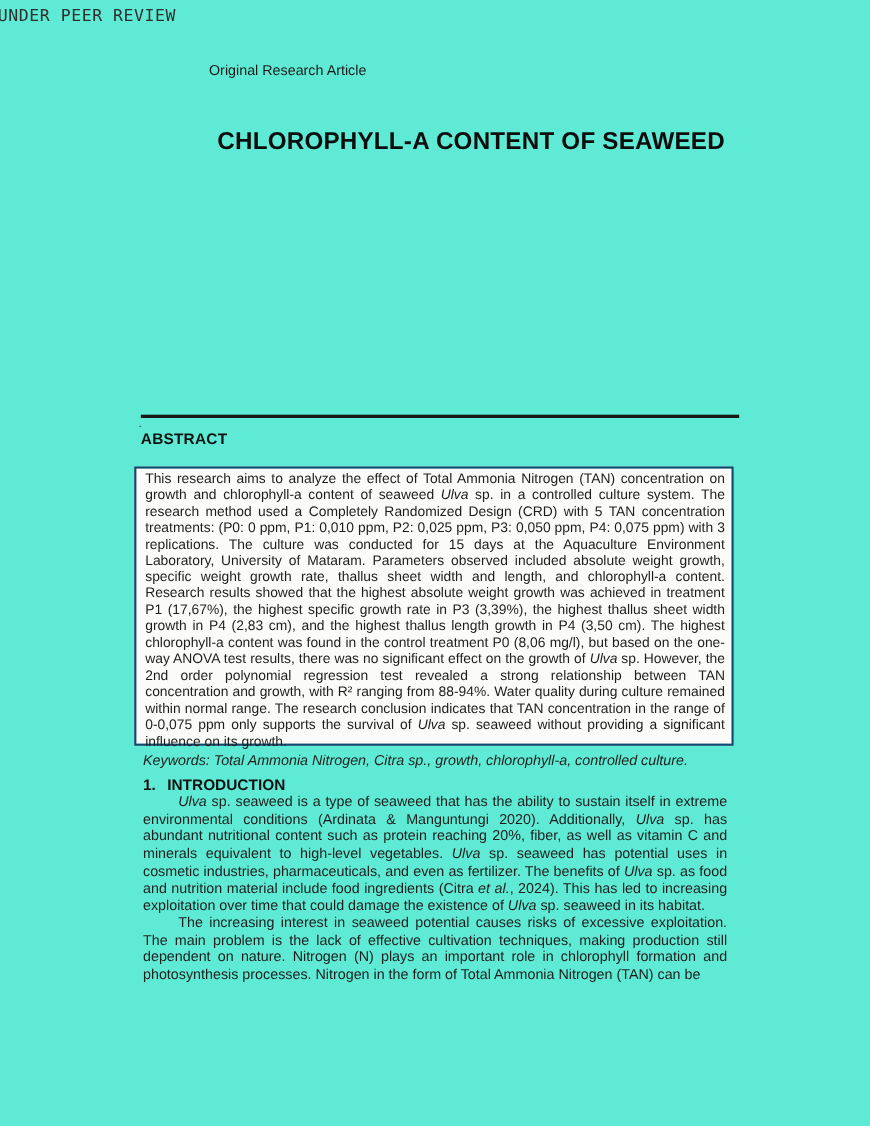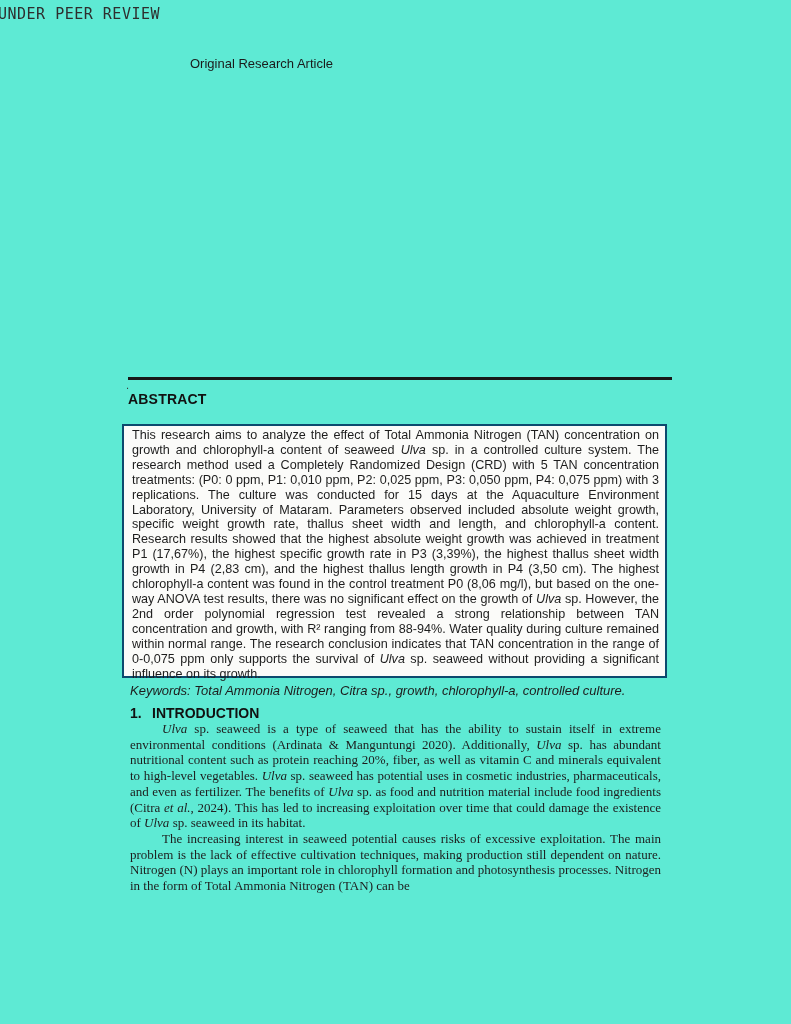--- a/index.html
+++ b/index.html
@@ -48,37 +48,38 @@
   }
   .keywords {
     position:absolute; left:130px; top:683px; margin:0;
     font-style:italic; font-size:13px; color:#1d1d1d; white-space:nowrap;
   }
   .section-heading {
     position:absolute; left:130px; top:705px;
     font-size:14px; font-weight:bold; color:#111;
   }
   .sec-num { display:inline-block; width:22px; }
-  .intro-body { position:absolute; left:130px; top:721px; width:531px;font-family:Liberation Serif, serif; }
+  .intro-body { position:absolute; left:130px; top:721px; width:531px; }
   .para {
     margin:0; font-size:13px; line-height:15.7px;
     text-align:justify; text-indent:32px; color:#1d1d1d;
   }
   .para i, .abstract-text i { font-style:italic; }
 </style>
 </head>
 <body>
 
 <div class="page">
 
   <div class="banner">UNDER PEER REVIEW</div>
 
   <div class="article-type">Original Research Article</div>
 
   <h1 class="title">
+    <span class="tline">CHLOROPHYLL-A CONTENT OF SEAWEED</span>
   </h1>
 
   <div class="rule"></div>
 
   <div class="stray-dot">.</div>
 
   <div class="abstract-heading">ABSTRACT</div>
 
   <div class="abstract-box">
     <p class="abstract-text"><span>This research aims to analyze the effect of Total Ammonia Nitrogen (TAN) concentration on growth and chlorophyll-a content of seaweed </span><i>Ulva</i><span> sp. in a controlled culture system. The research method used a Completely Randomized Design (CRD) with 5 TAN concentration treatments: (P0: 0 ppm, P1: 0,010 ppm, P2: 0,025 ppm, P3: 0,050 ppm, P4: 0,075 ppm) with 3 replications. The culture was conducted for 15 days at the Aquaculture Environment Laboratory, University of Mataram. Parameters observed included absolute weight growth, specific weight growth rate, thallus sheet width and length, and chlorophyll-a content. Research results showed that the highest absolute weight growth was achieved in treatment P1 (17,67%), the highest specific growth rate in P3 (3,39%), the highest thallus sheet width growth in P4 (2,83 cm), and the highest thallus length growth in P4 (3,50 cm). The highest chlorophyll-a content was found in the control treatment P0 (8,06 mg/l), but based on the one-way ANOVA test results, there was no significant effect on the growth of </span><i>Ulva</i><span> sp. However, the 2nd order polynomial regression test revealed a strong relationship between TAN concentration and growth, with R² ranging from 88-94%. Water quality during culture remained within normal range. The research conclusion indicates that TAN concentration in the range of 0-0,075 ppm only supports the survival of </span><i>Ulva</i><span> sp. seaweed without providing a significant influence on its growth.</span></p>

